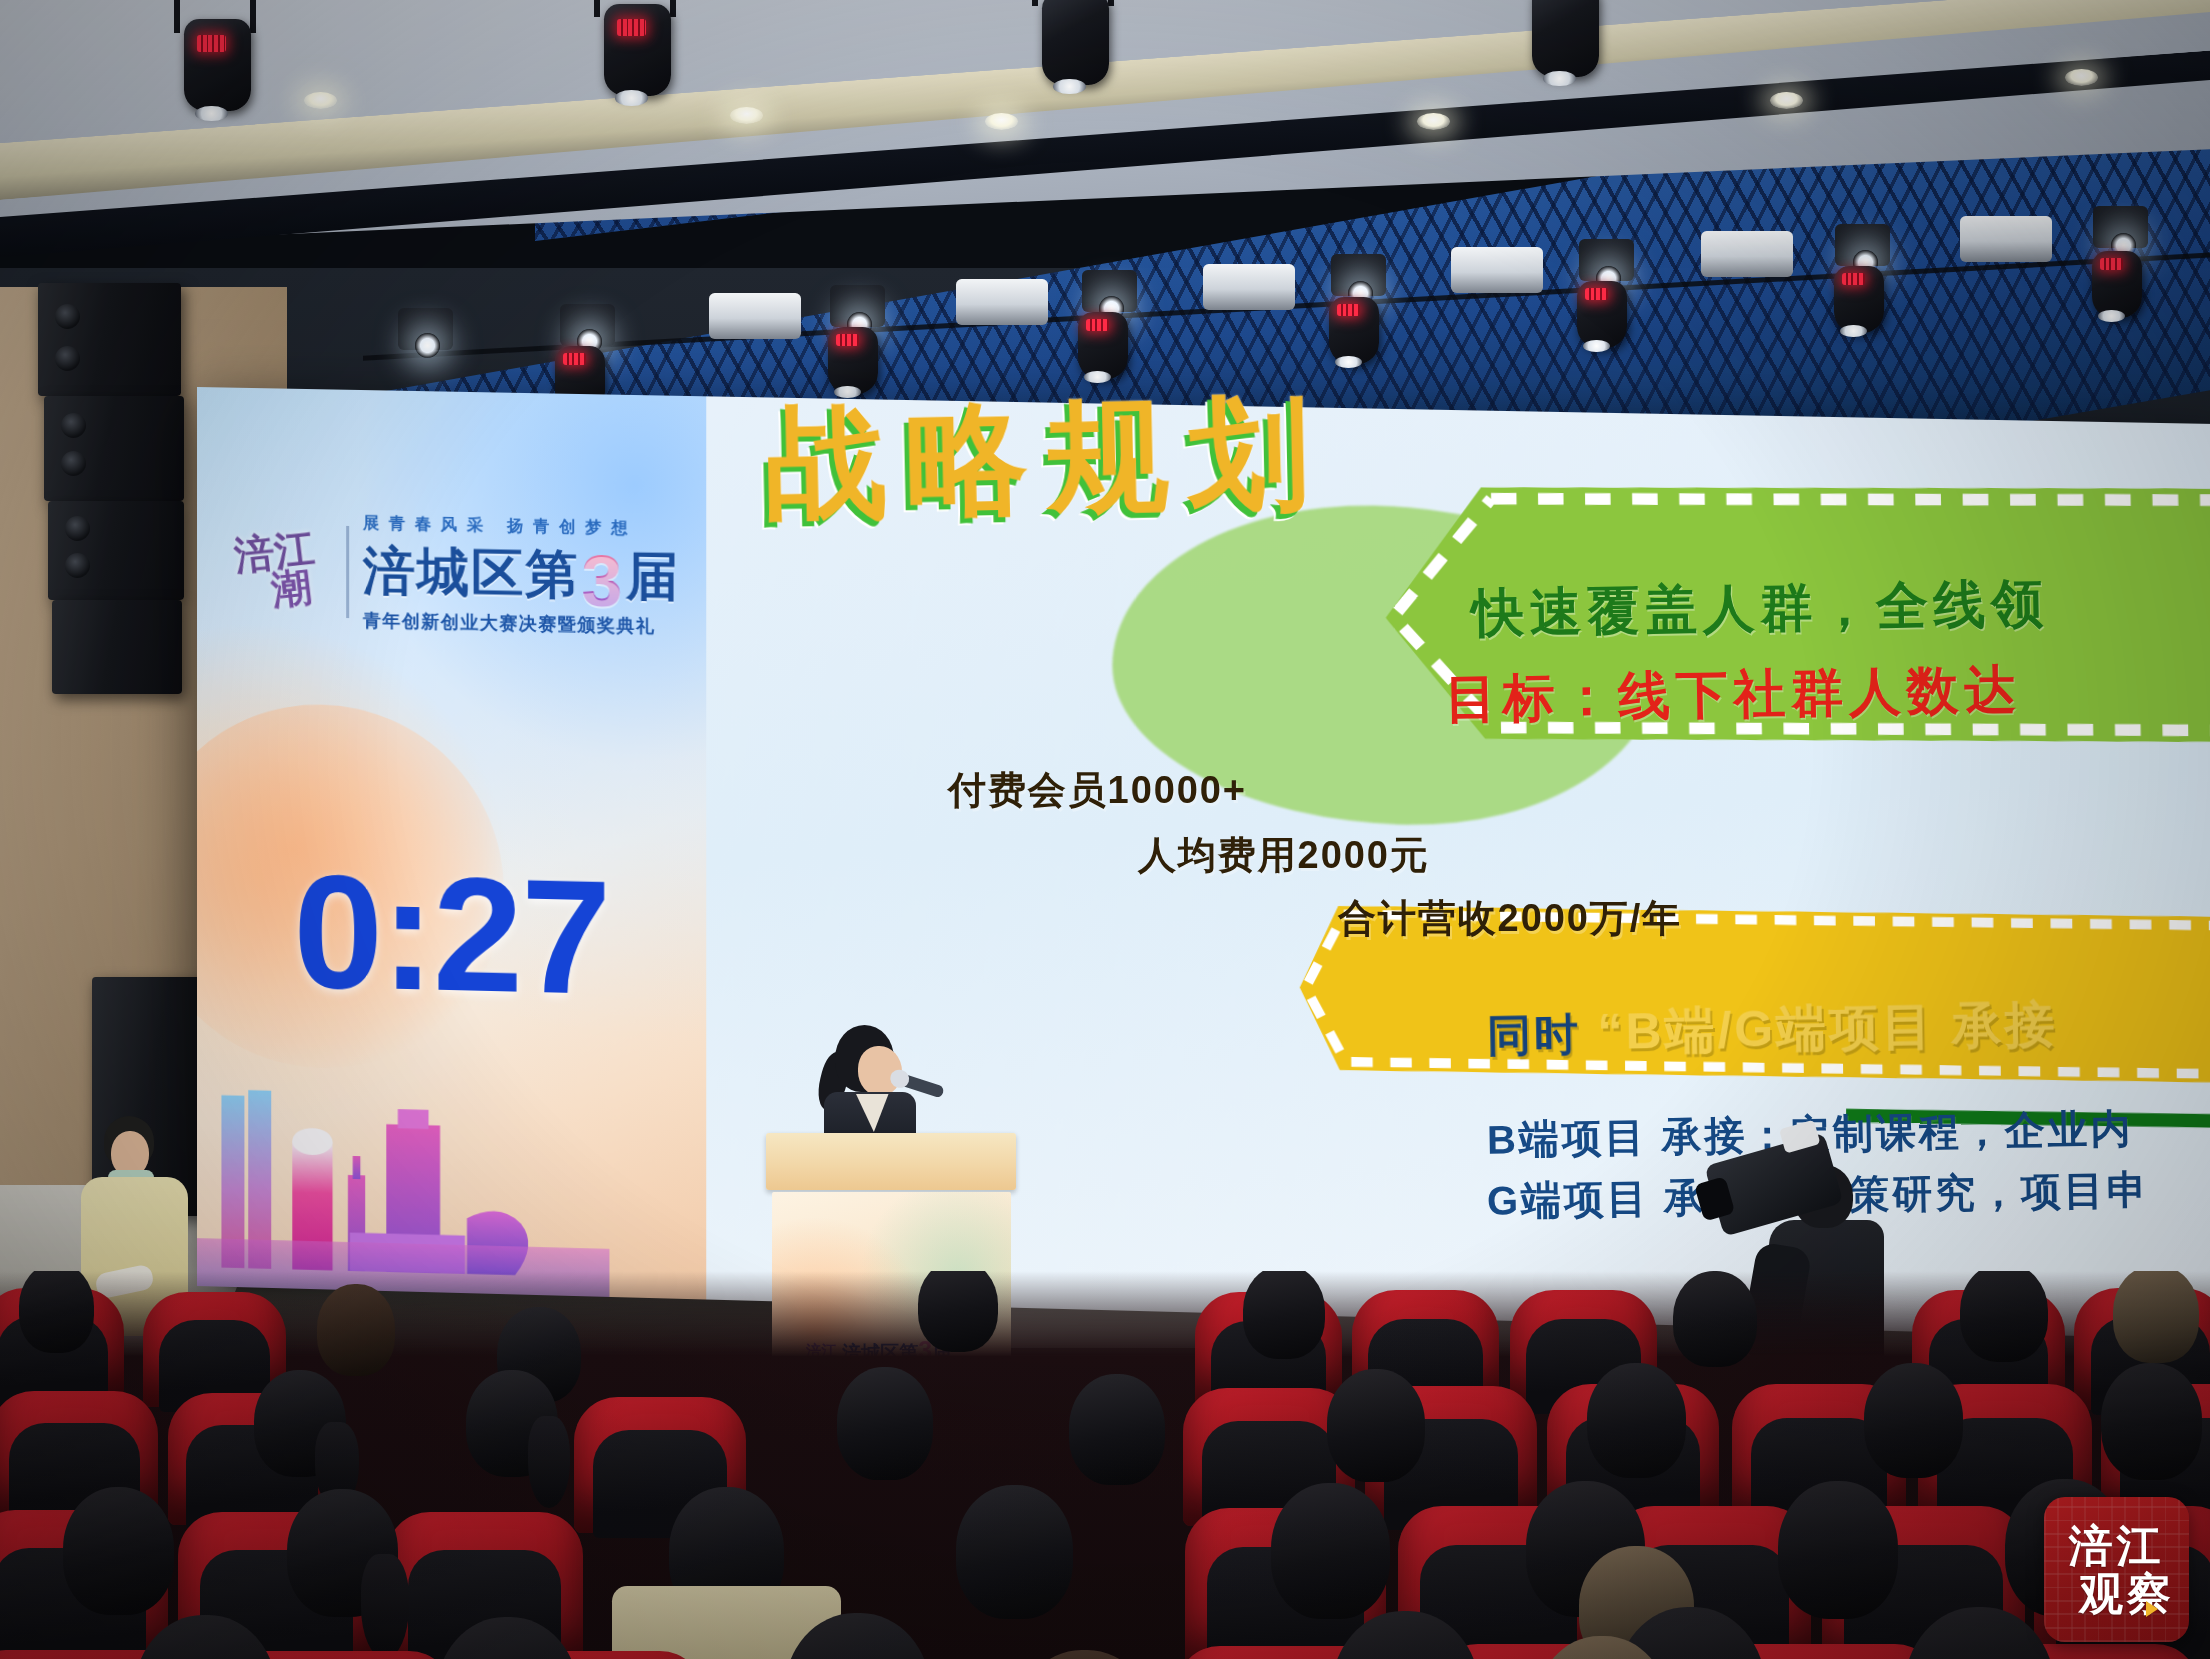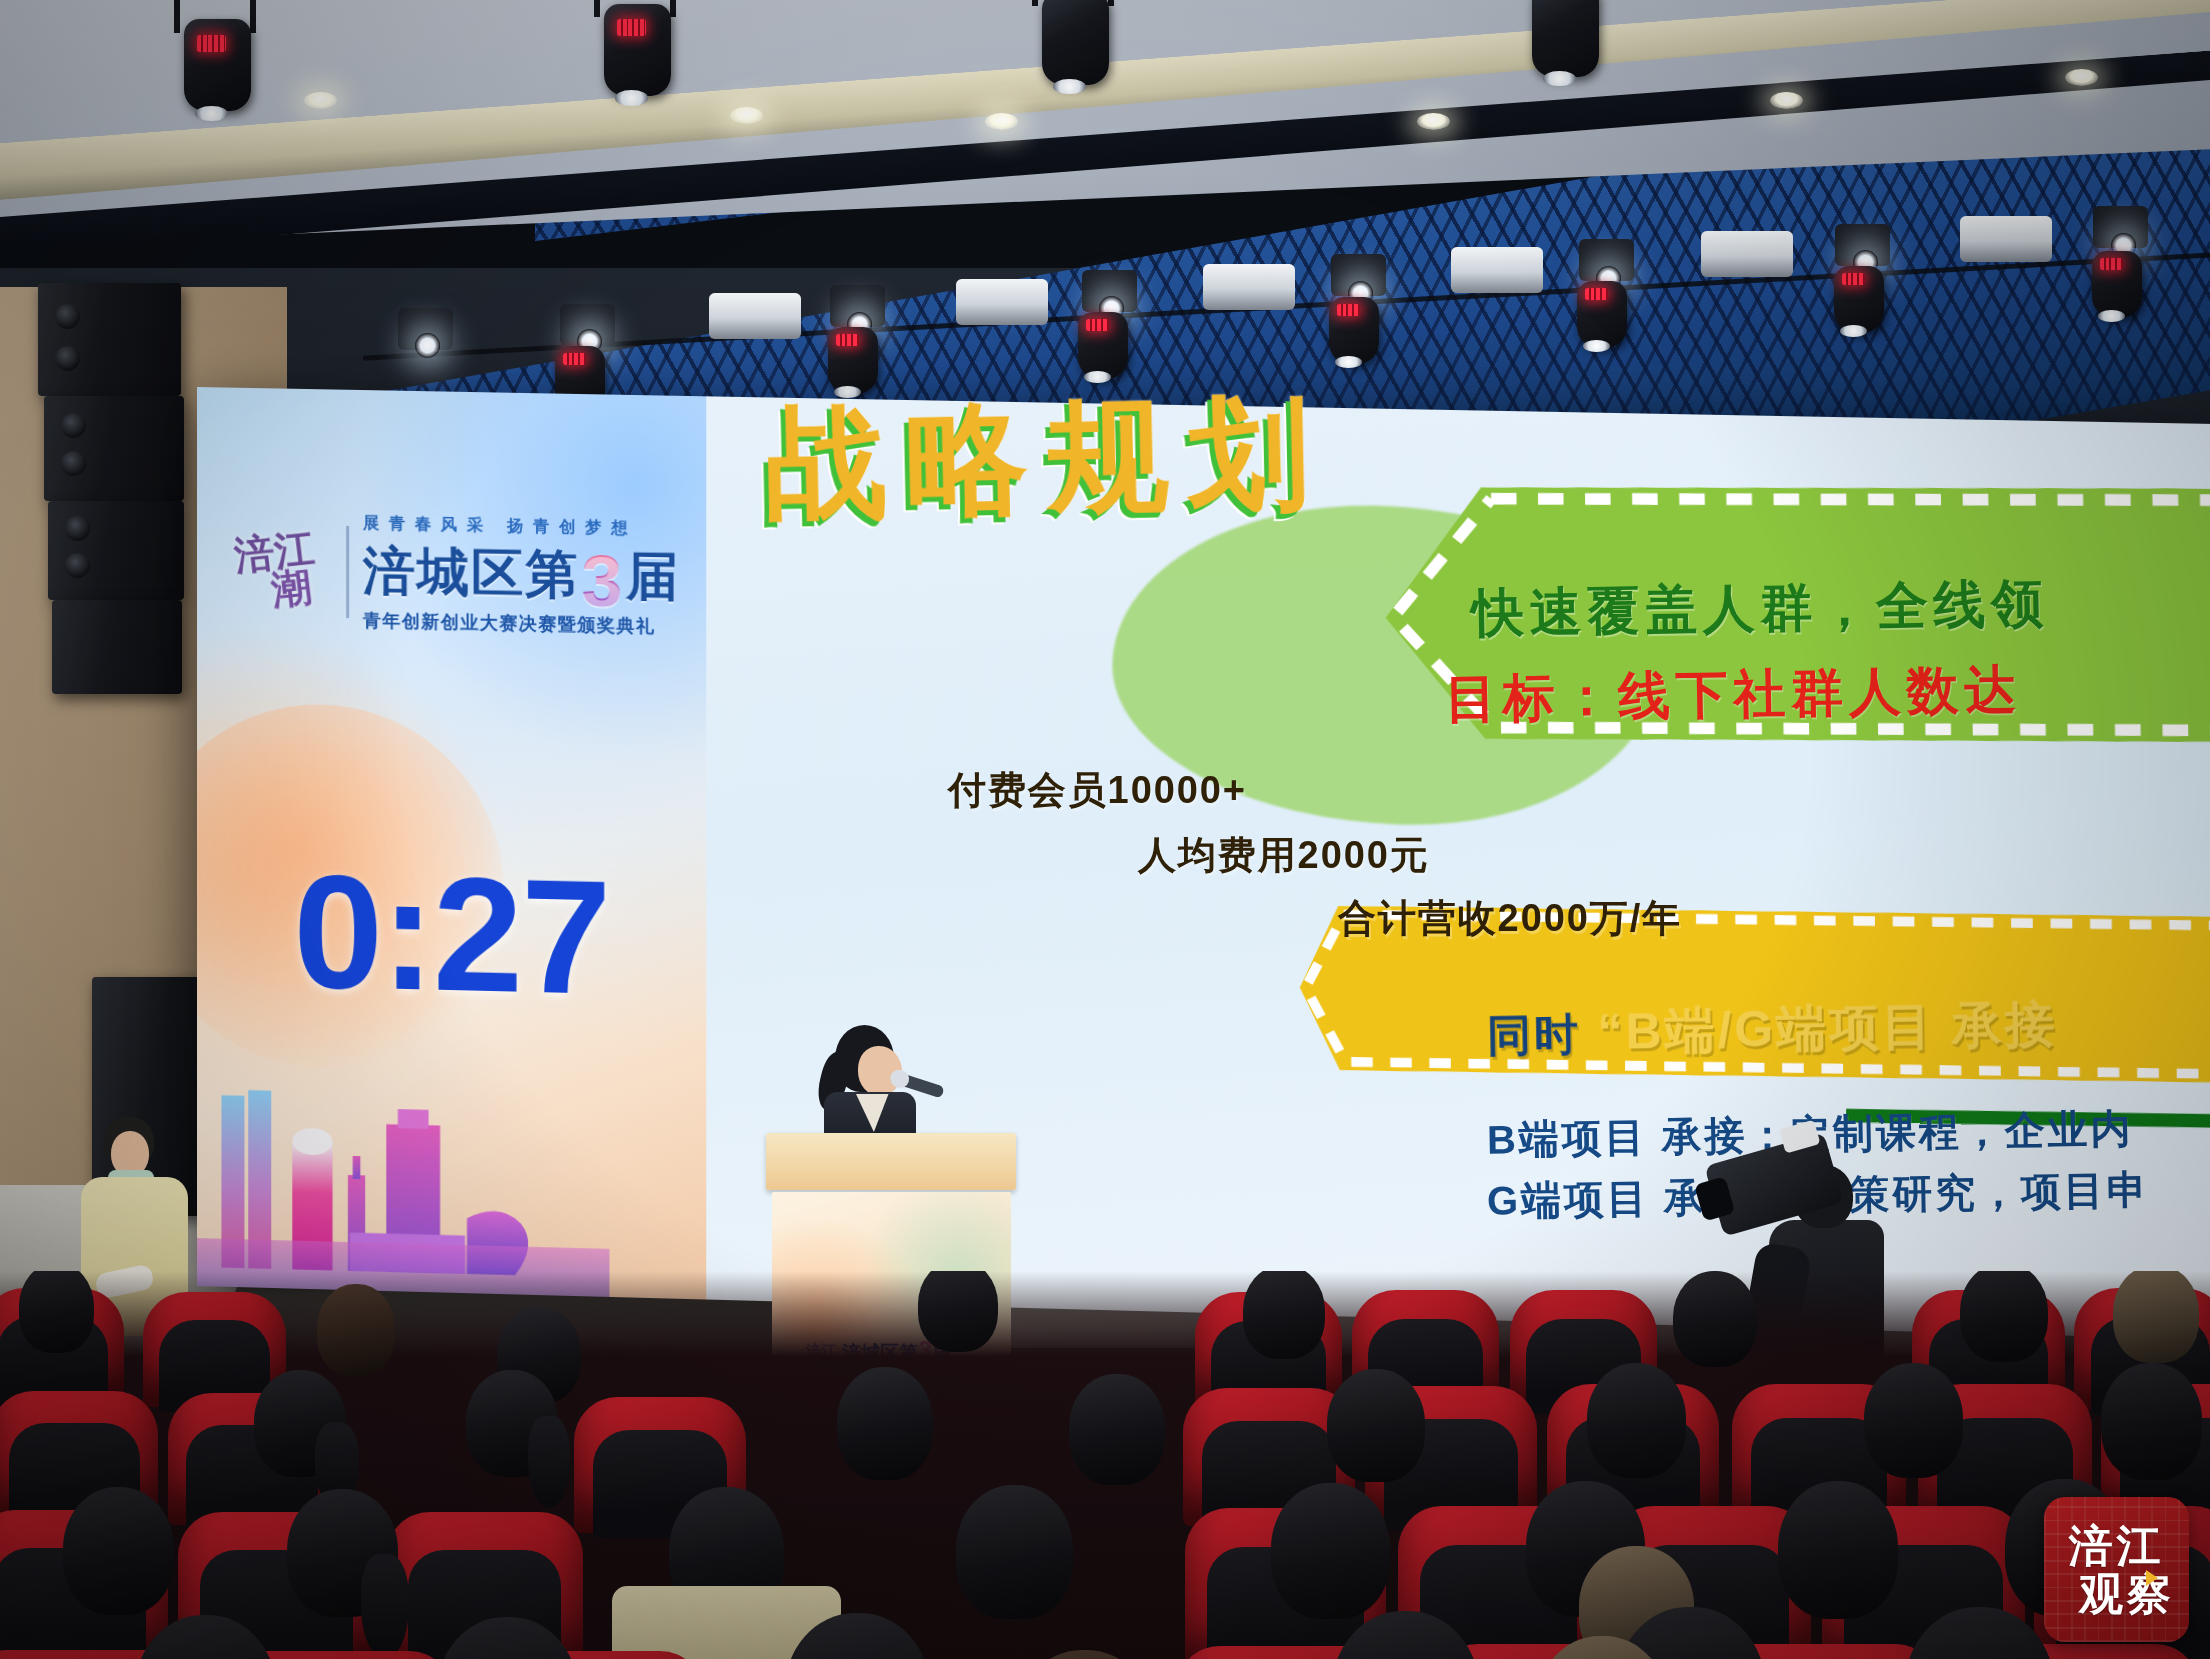--- a/index.html
+++ b/index.html
@@ -381,21 +381,21 @@
     background:
       repeating-linear-gradient(0deg, rgba(255,255,255,.5) 0 1.9px, rgba(0,0,0,0) 1.9px 13.4px),
       repeating-linear-gradient(90deg, rgba(255,255,255,.4) 0 1.9px, rgba(0,0,0,0) 1.9px 13.4px);
   }
   .wm-line1, .wm-line2{
     position:relative; z-index:2;
     color:#ffffff; font-family:"DejaVu Serif","Liberation Serif",serif;
     font-weight:700; font-size:44px; letter-spacing:3.8px; line-height:1.08;
     text-shadow:0 1px 1.9px rgba(0,0,0,.35);
   }
-  .wm-line2{ display:flex; align-items:flex-start; }
+  .wm-line2{ display:flex; align-items:flex-end; }
   .wm-play{
     position:relative; z-index:2; display:inline-block;
     width:0;height:0;border-left:12.4px solid #f0b429;
     border-top:8.6px solid transparent;border-bottom:8.6px solid transparent;
     margin:0 -3.8px 0 -29px;
   }
 
   
   #vignette{
     position:absolute; inset:0; pointer-events:none;

